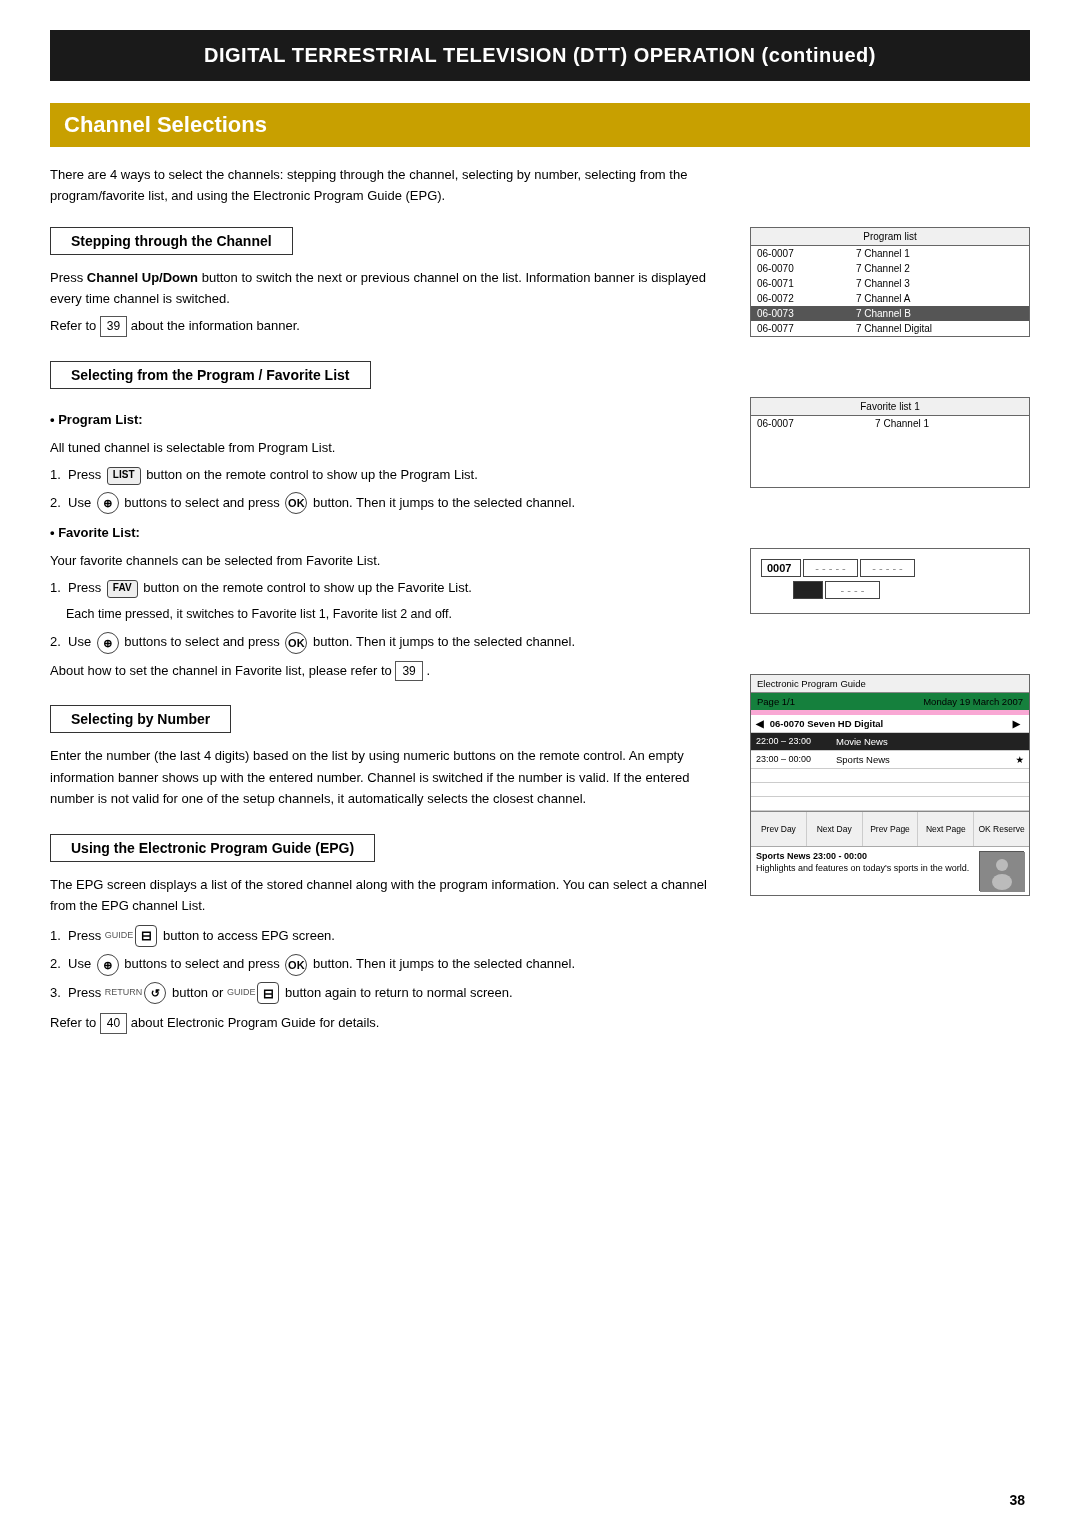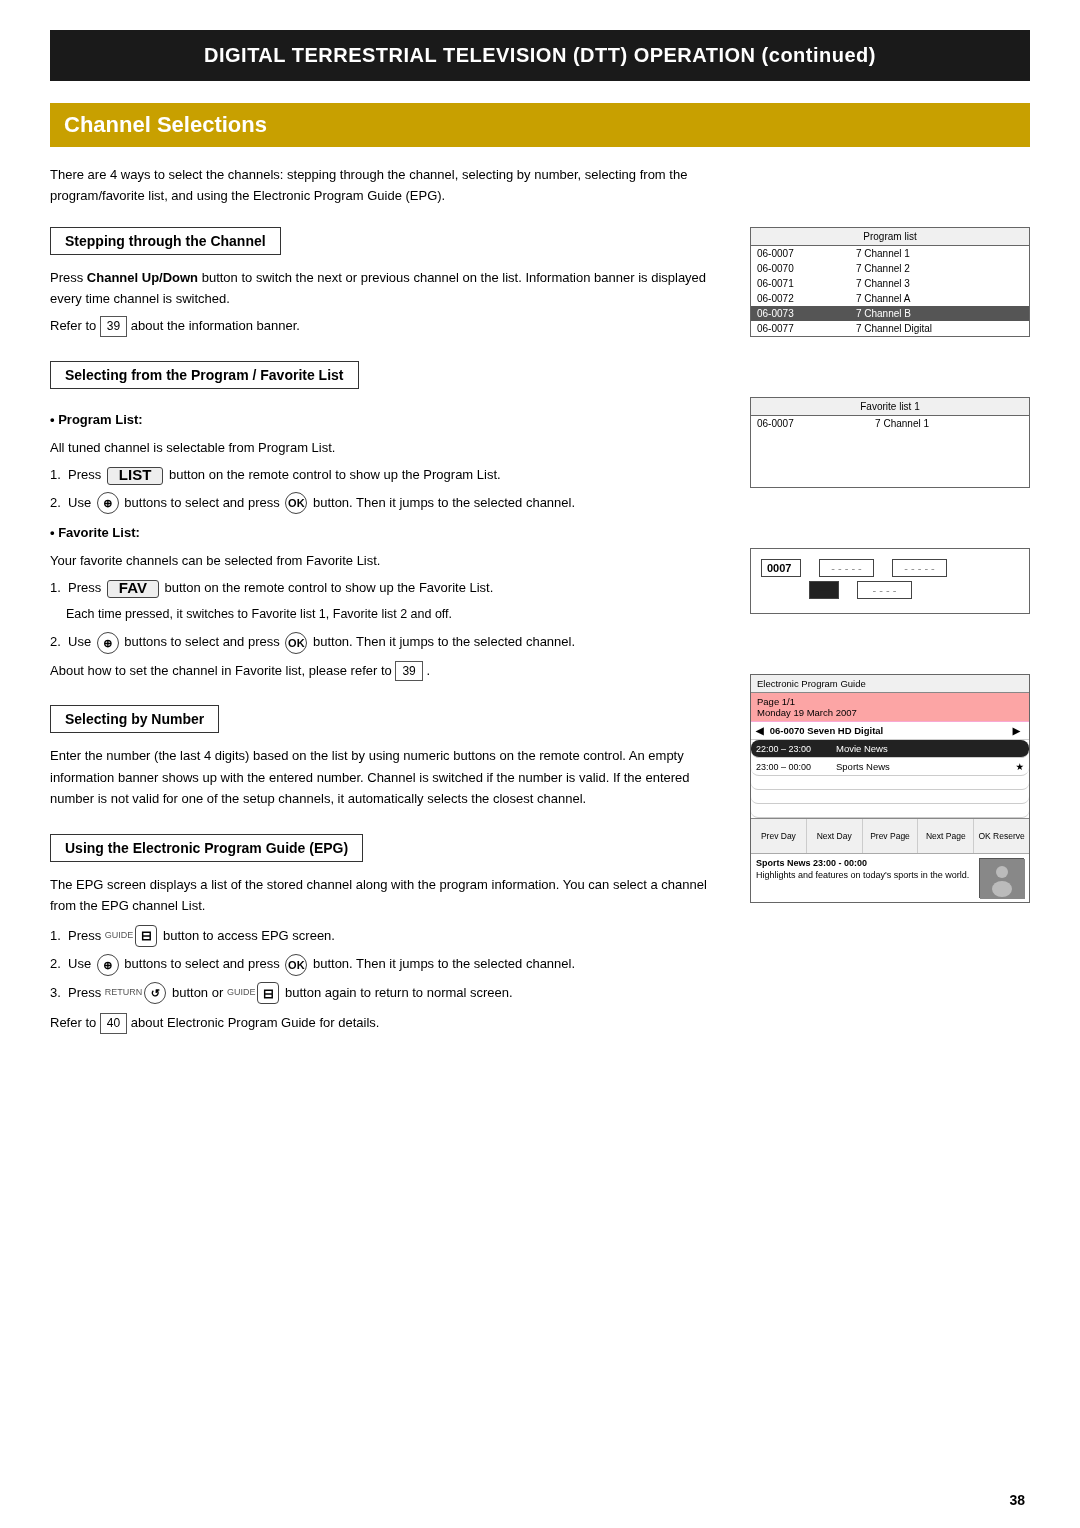--- a/index.html
+++ b/index.html
@@ -48,21 +48,21 @@
       font-size: 13px;
       line-height: 1.6;
       margin-bottom: 20px;
       max-width: 700px;
     }
 
     
     .subsection-header {
       border: 1.5px solid #333;
       display: inline-block;
-      padding: 5px 14px;
+      padding: 5px 20px;
       font-size: 14px;
       font-weight: bold;
       margin-bottom: 12px;
       background: #fff;
     }
 
     .content-area {
       display: flex;
       gap: 20px;
     }
@@ -126,22 +126,22 @@
       vertical-align: middle;
       margin: 0 2px;
       background: #fff;
     }
 
     .btn-icon-rect {
       display: inline-flex;
       align-items: center;
       justify-content: center;
       border: 1.5px solid #444;
-      padding: 1px 11px;
-      font-size: 15px;
+      padding: 1px 5px;
+      font-size: 10px;
       font-weight: bold;
       vertical-align: middle;
       margin: 0 2px;
       background: #eee;
       border-radius: 3px;
       min-width: 30px;
       height: 18px;
     }
 
     
@@ -180,21 +180,21 @@
       border: 1.5px solid #666;
       background: #fff;
       margin-bottom: 20px;
       padding: 10px;
       font-size: 10px;
     }
 
     .number-entry-row {
       display: flex;
       align-items: center;
-      gap: 18px;
+      gap: 2px;
       margin-bottom: 4px;
     }
 
     .number-box {
       border: 1px solid #444;
       padding: 2px 5px;
       font-size: 11px;
       font-weight: bold;
       min-width: 40px;
       background: #fff;
@@ -254,24 +254,23 @@
       margin-right: 2px;
     }
 
     .epg-arrow-right {
       margin-left: auto;
       margin-right: 4px;
     }
 
     .epg-prog-row {
       display: flex;
-      align-items: flex-end;
+      align-items: center;
       border-bottom: 1px solid #ccc;
       font-size: 9.5px;
-      border-radius: 8px;
     }
 
     .epg-prog-row.highlight {
       background: #222;
       color: #fff;
     }
 
     .epg-time {
       padding: 3px 5px;
       min-width: 80px;
@@ -569,21 +568,21 @@
           <span style="width:30px;"></span>
           <span class="dash-box filled-box">▬</span>
           <span class="dash-box">- - - -</span>
         </div>
       </div>
 
       <div class="epg-mockup" style="margin-top: 60px;">
         <div class="epg-header">
           <span>Electronic Program Guide</span>
         </div>
-        <div class="epg-header" style="background:#fca5a5; border-bottom:1px solid #f9a8d4;flex-direction:column;">
+        <div class="epg-header" style="background:#15803d; border-bottom:5px solid #f9a8d4;">
           <span>Page 1/1</span>
           <span>Monday 19 March 2007</span>
         </div>
 
         <div class="epg-channel-row">
           <div class="epg-channel-name">
             <span class="epg-arrow">◀</span>
             <span>06-0070 Seven HD Digital</span>
             <span class="epg-arrow-right">▶</span>
           </div>

